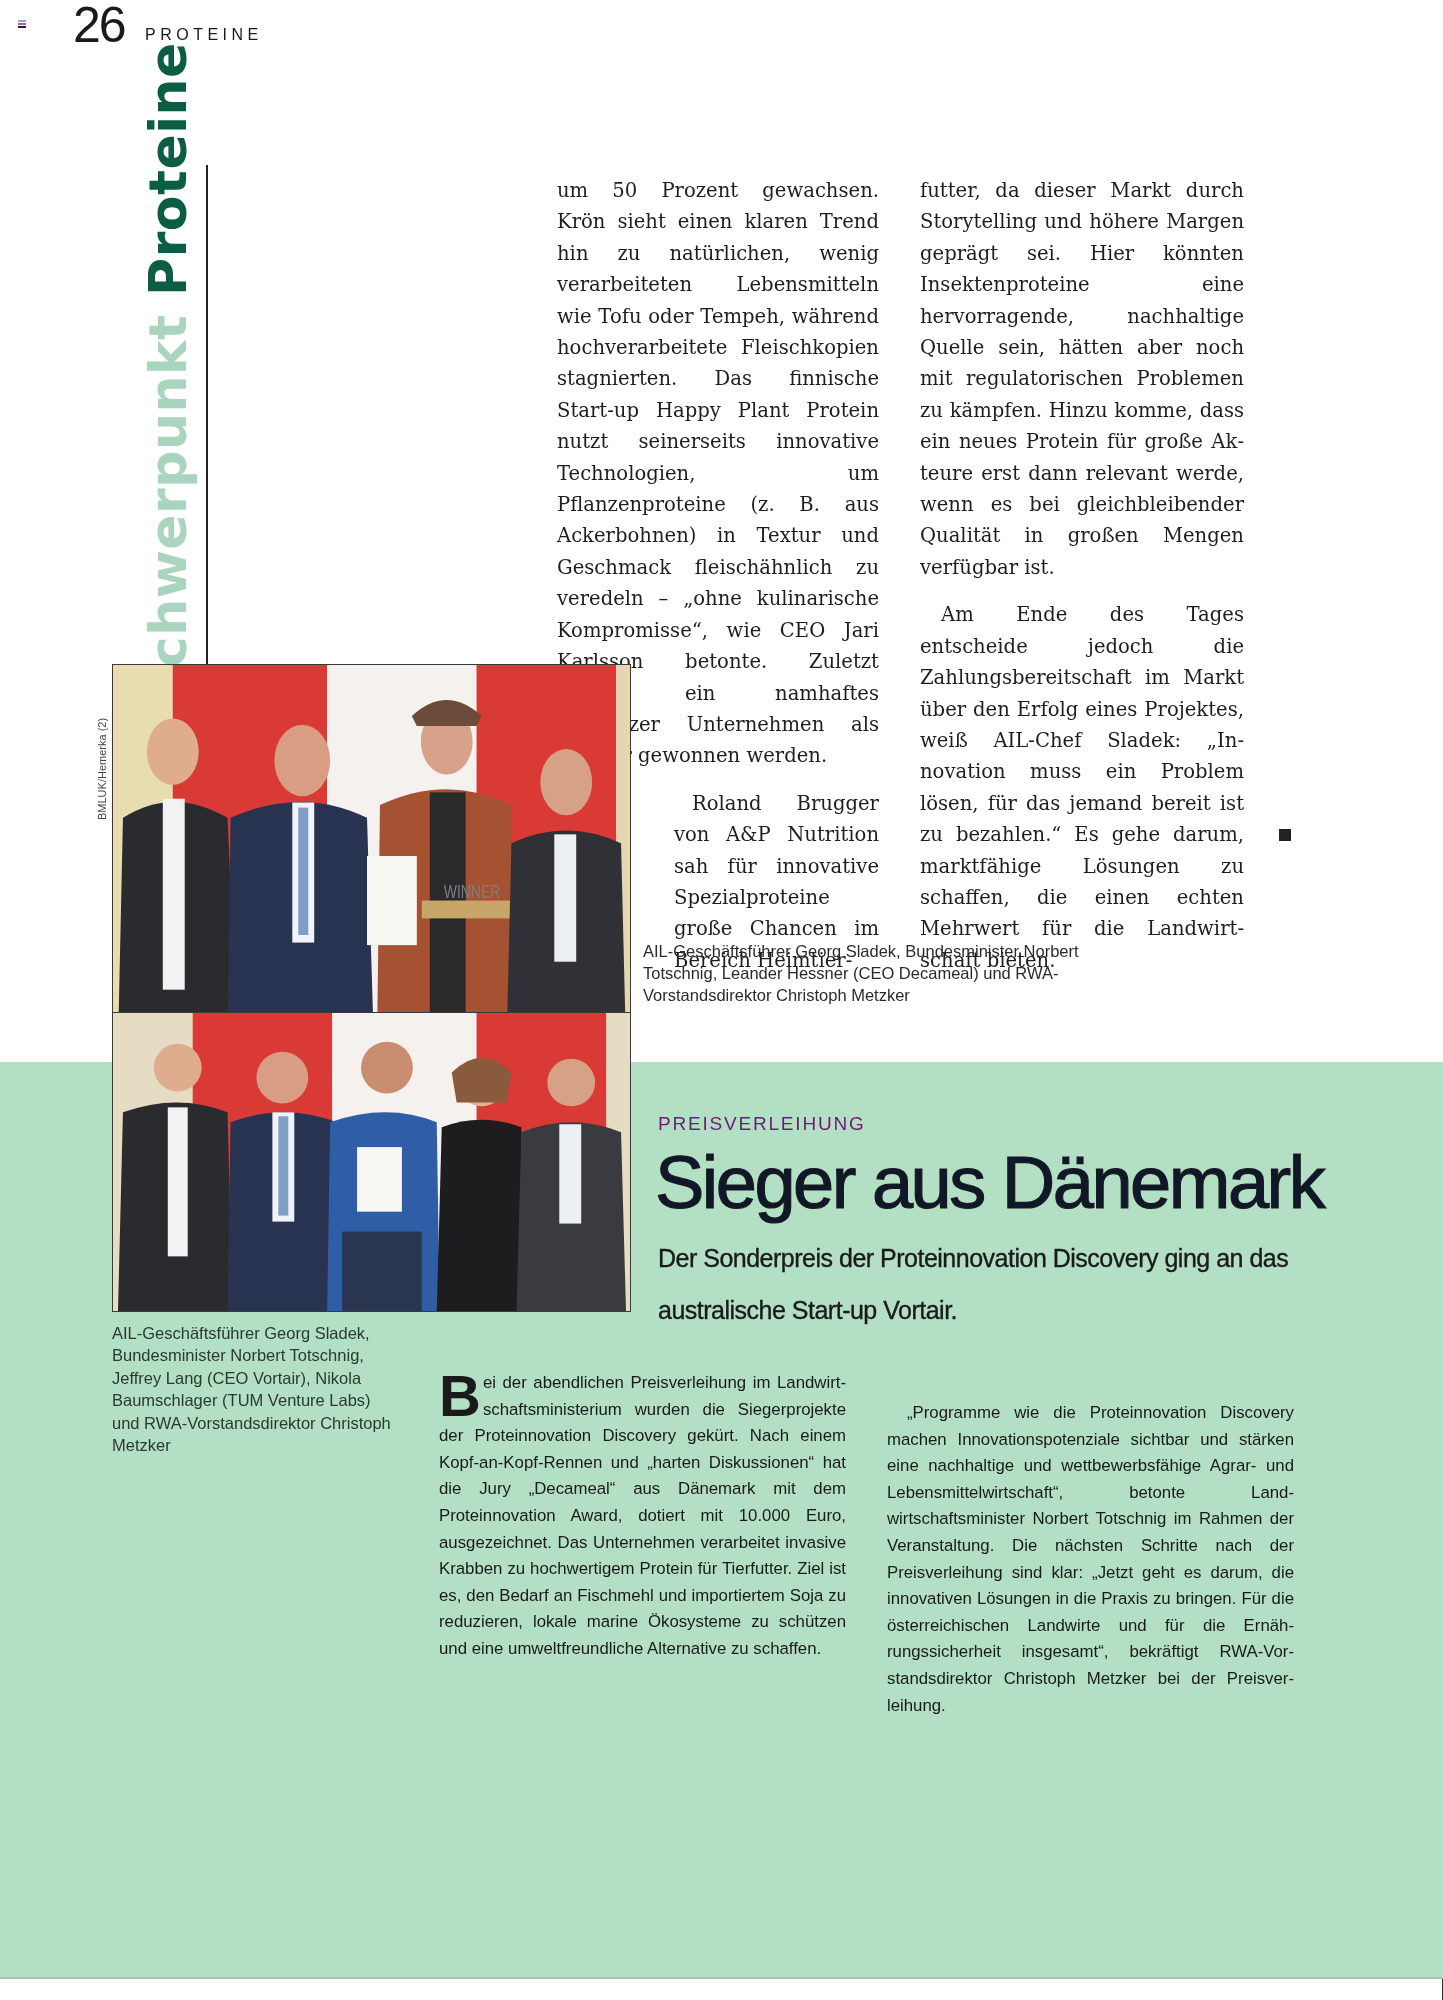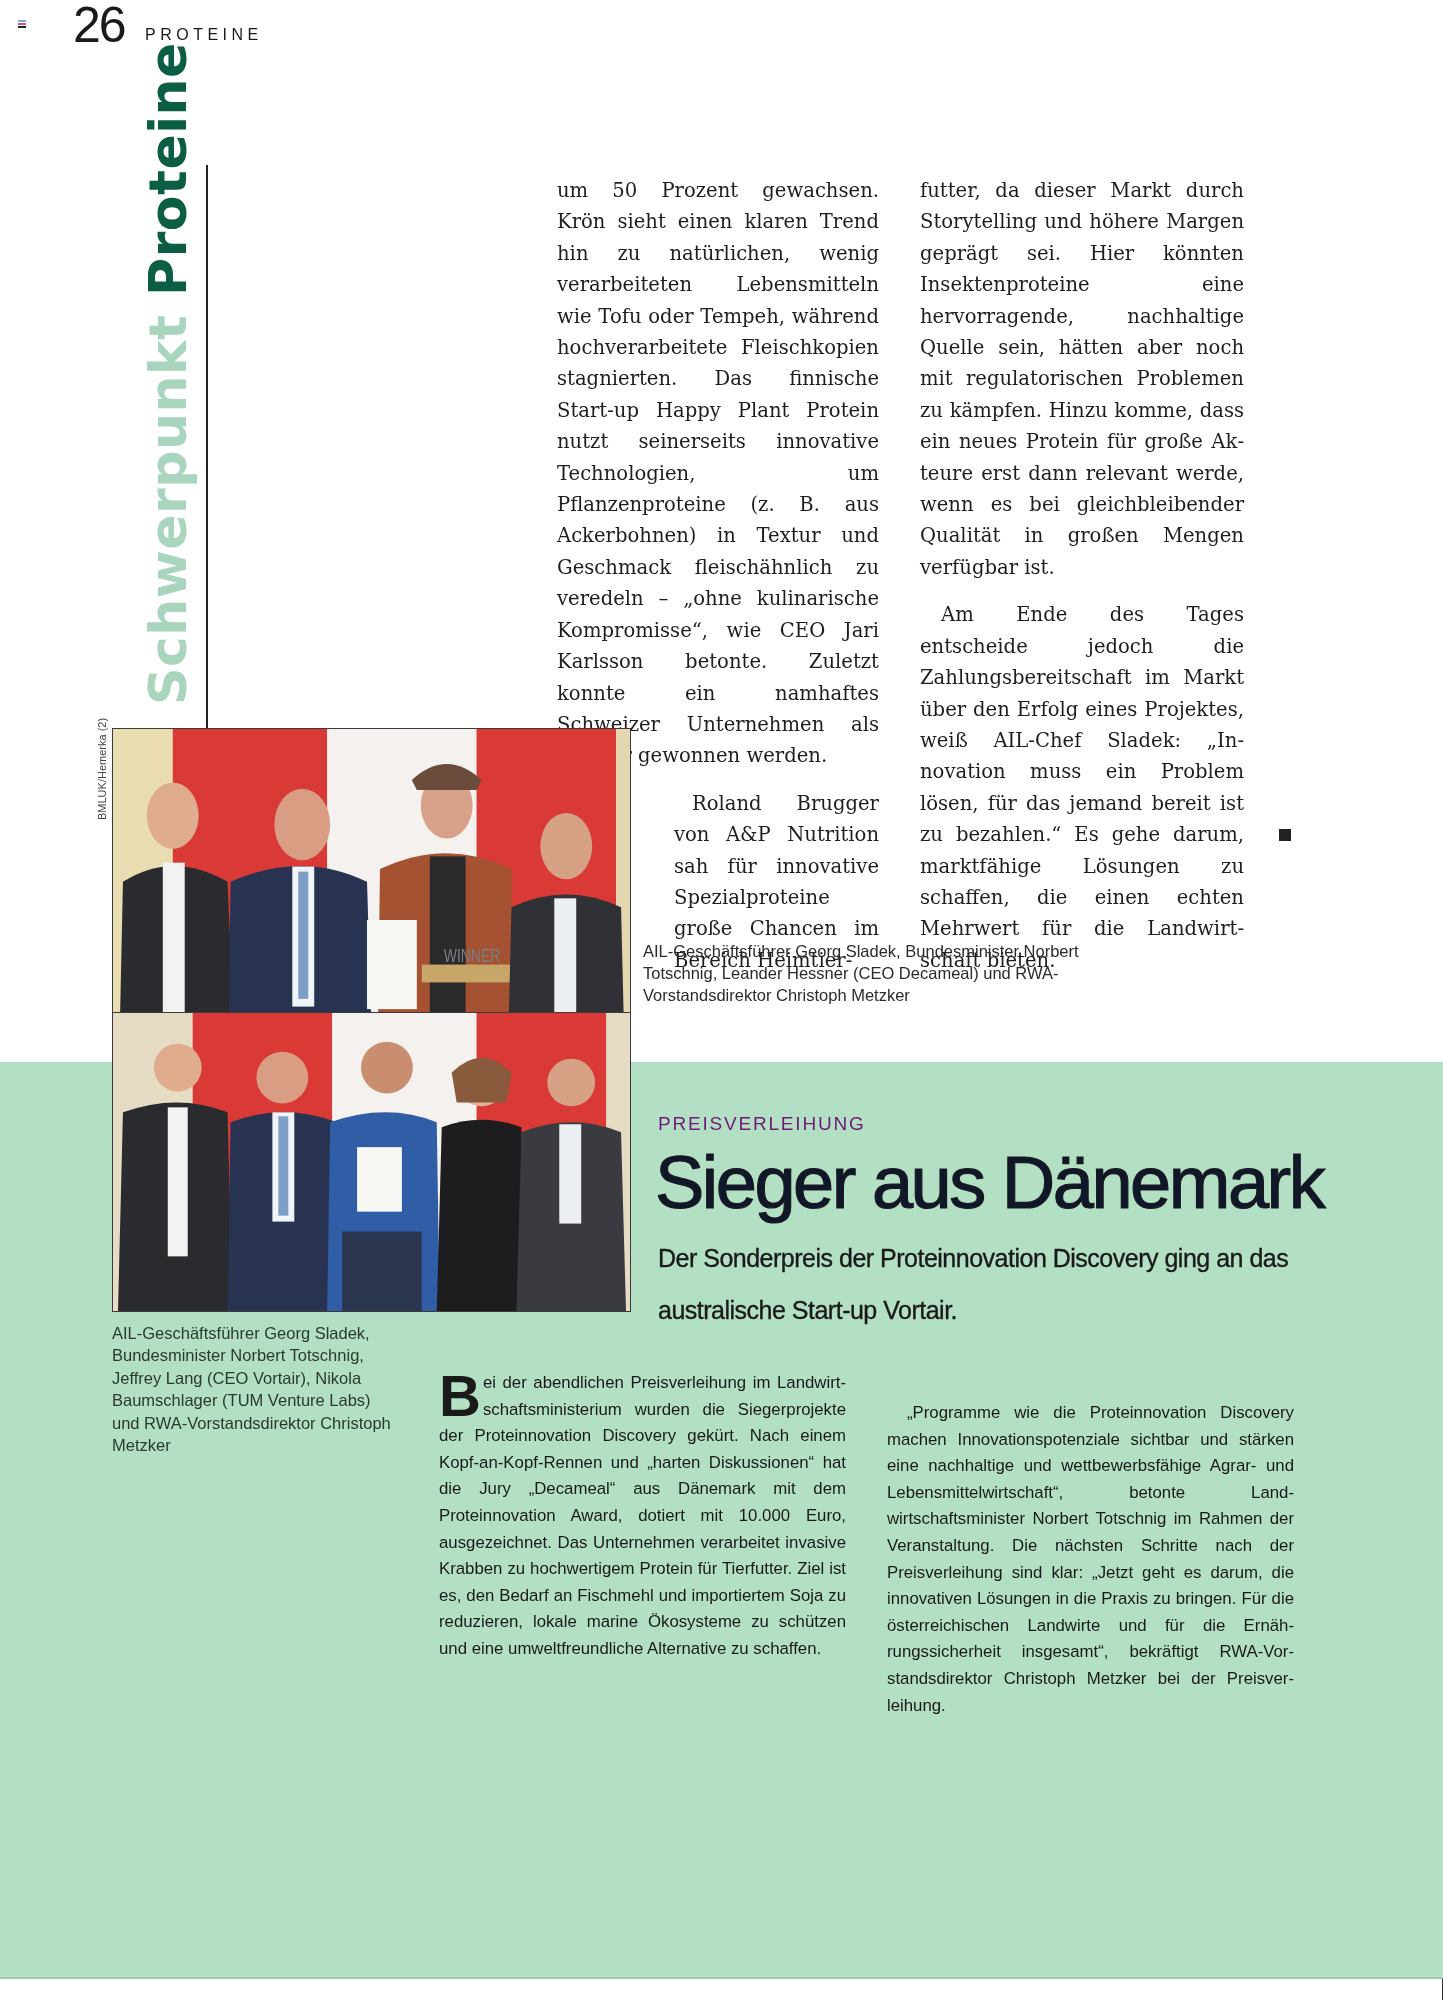--- a/index.html
+++ b/index.html
@@ -21,21 +21,21 @@
 
   .col { position: absolute; font-size: 19.6px; line-height: 31.4px; text-align: justify; hyphens: manual; }
   .col p { margin: 16px; }
   .col1 { left: 541px; top: 159px; width: 354px; }
   .col1 .indent-box { padding-left: 117px; text-indent: 18px; }
   .col2 { left: 904px; top: 159px; width: 356px; }
   .col2 .p2 { text-indent: 21px; }
   .end-mark { position: absolute; left: 1279px; top: 829px; width: 12px; height: 12px; background: #222; }
 
   .photo { position: absolute; border: 1.5px solid #3a3a3a; overflow: hidden; }
-  .photo1 { left: 112px; top: 728px; width: 519px; height: 384px; text-decoration: underline; }
+  .photo1 { left: 112px; top: 664px; width: 519px; height: 384px; text-decoration: underline; }
   .photo2 { left: 112px; top: 1012px; width: 519px; height: 300px; }
   .photo svg { display: block; width: 100%; height: 100%; }
 
   .caption1 { position: absolute; left: 643px; top: 940px; width: 440px; font-family: "Liberation Sans", sans-serif; font-size: 16.5px; line-height: 22px; color: #2b2b2b; }
 
   .green { position: absolute; left: 0; top: 1062px; width: 1443px; height: 915px; background: #b3dfc4; }
   .green-bottom-line { position: absolute; left: 0; top: 1977px; width: 1443px; height: 2px; background: #9cc8ad; }
 
   .kicker { position: absolute; left: 658px; top: 1113px; font-family: "Liberation Sans", sans-serif; font-size: 19px; letter-spacing: 1.8px; color: #701a75; }
   .headline { position: absolute; left: 655px; top: 1140px; font-family: "Liberation Sans", sans-serif; font-size: 74px; font-weight: 400; letter-spacing: -2.5px; color: #0f172a; white-space: nowrap; -webkit-text-stroke: 1.2px #1a1a1a; }

